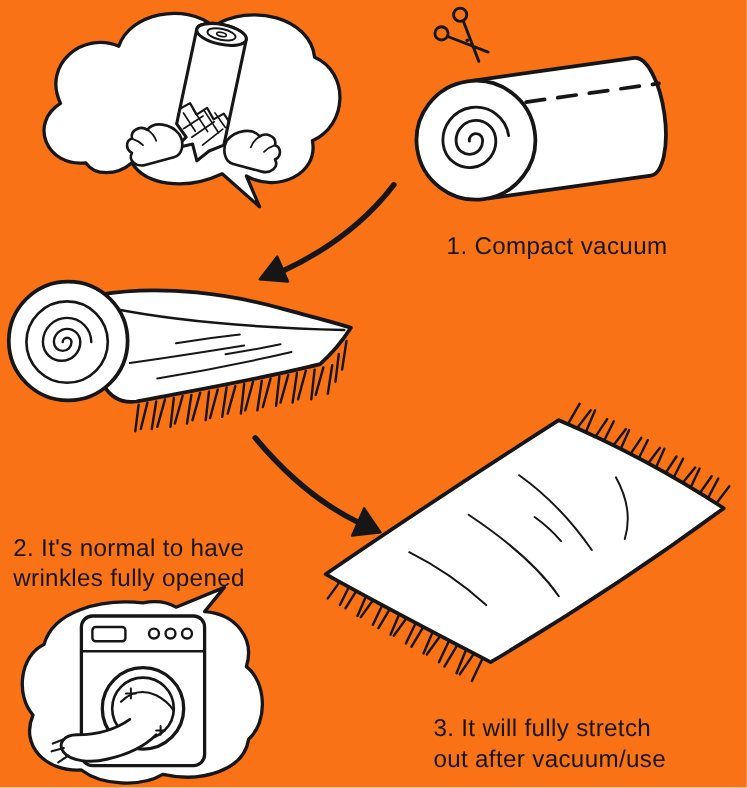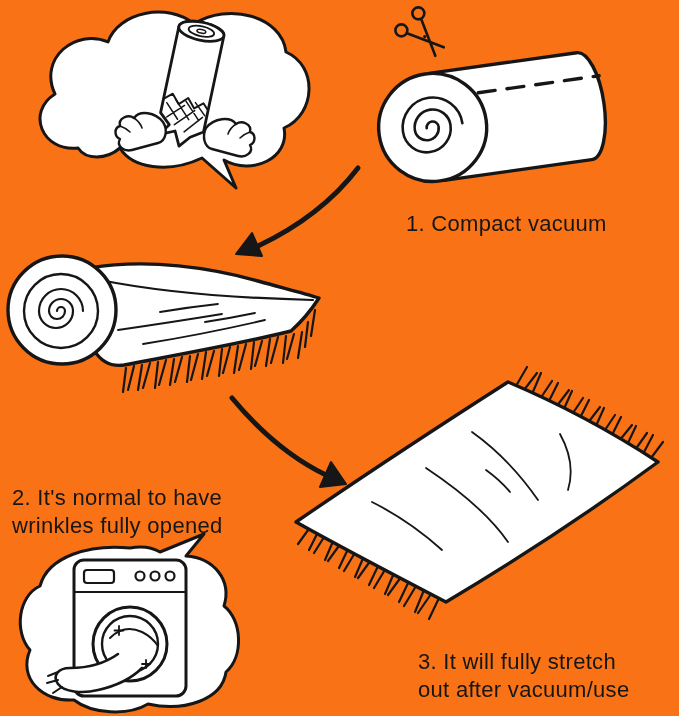--- a/index.html
+++ b/index.html
@@ -16,21 +16,21 @@
     position: absolute;
     font-size: 22px;
     line-height: 28px;
     letter-spacing: 0.3px;
     color: #161616;
     font-weight: 500;
     white-space: nowrap;
   }
   .caption-1 { left: 406px; top: 210px; }
   .caption-2 { left: 12px;  top: 448px; margin-top: 36px; }
-  .caption-3 { left: 418px; top: 648px; }
+  .caption-3 { left: 394px; top: 648px; }
 </style>
 </head>
 <body>
 
 <div class="canvas">
 
   <svg class="artwork" width="679" height="716" viewBox="0 0 679 716" stroke="#161616" fill="none" stroke-linecap="round" stroke-linejoin="round">
 
     <g>
       <path d="M78,148 C42,152 26,112 55,94 C38,58 76,28 108,42 C118,12 168,2 194,24 C228,2 282,16 286,52 C318,66 316,114 284,128 C290,158 252,176 224,160 L236,188 202,158 C168,174 132,168 120,148 C106,160 86,160 78,148 Z" fill="#ffffff" stroke-width="3"></path>

